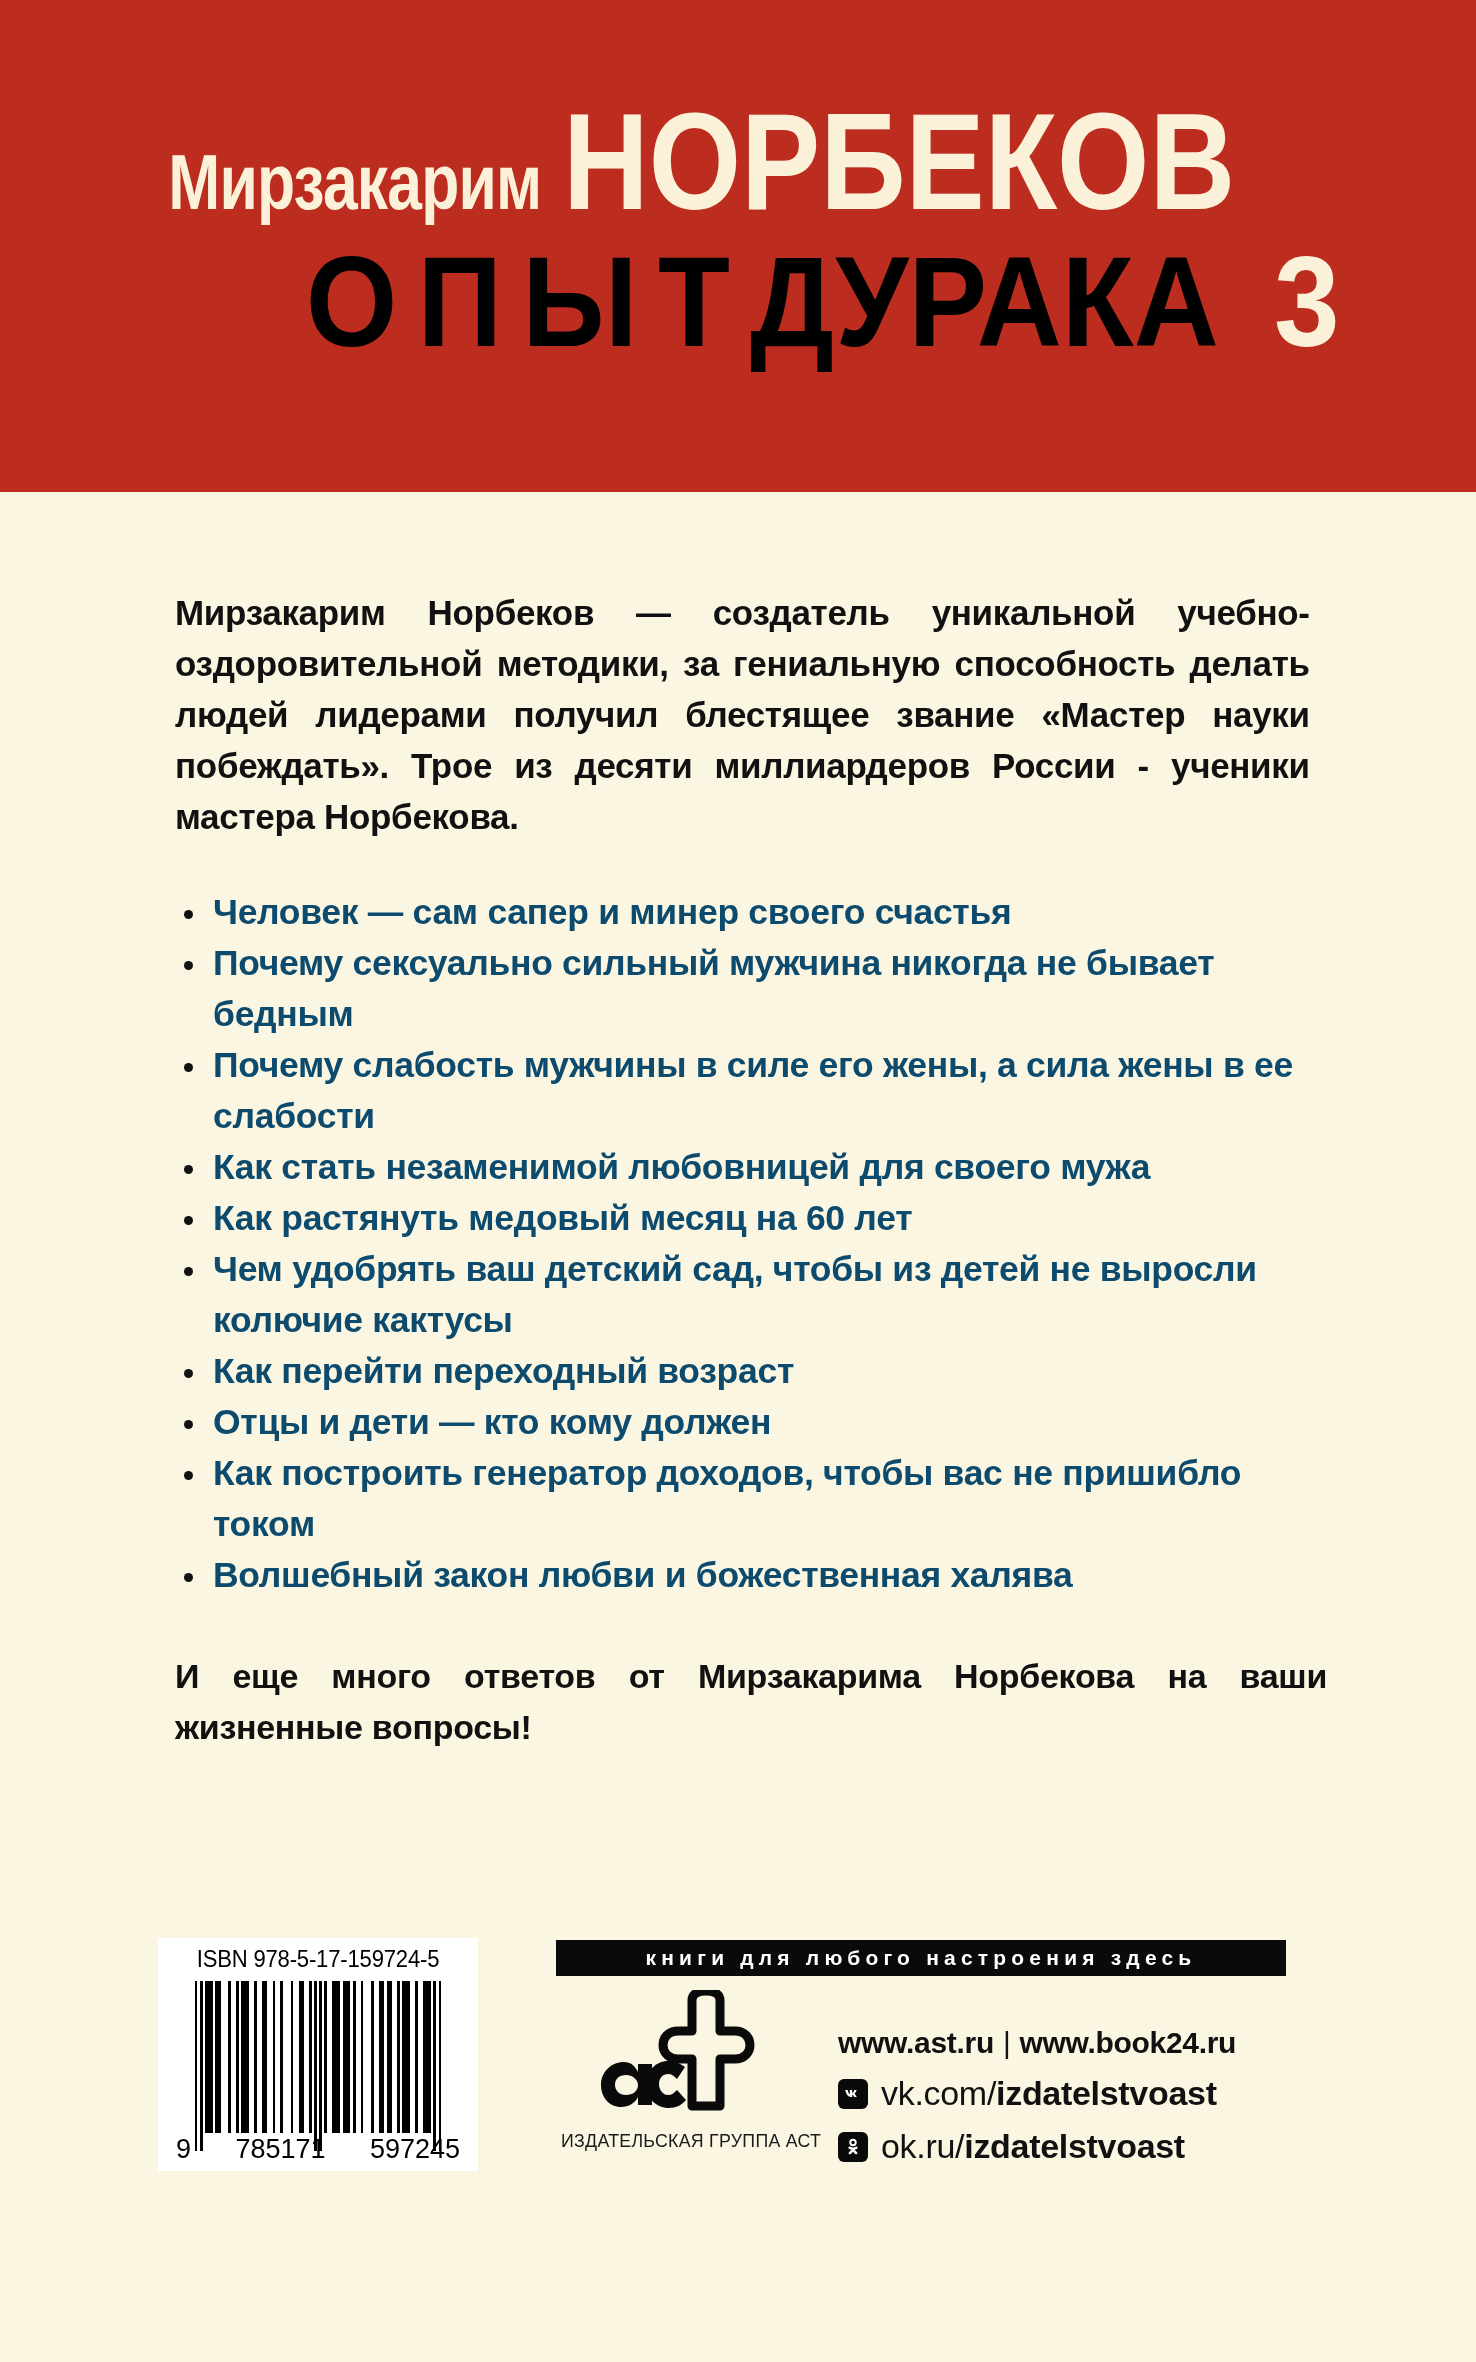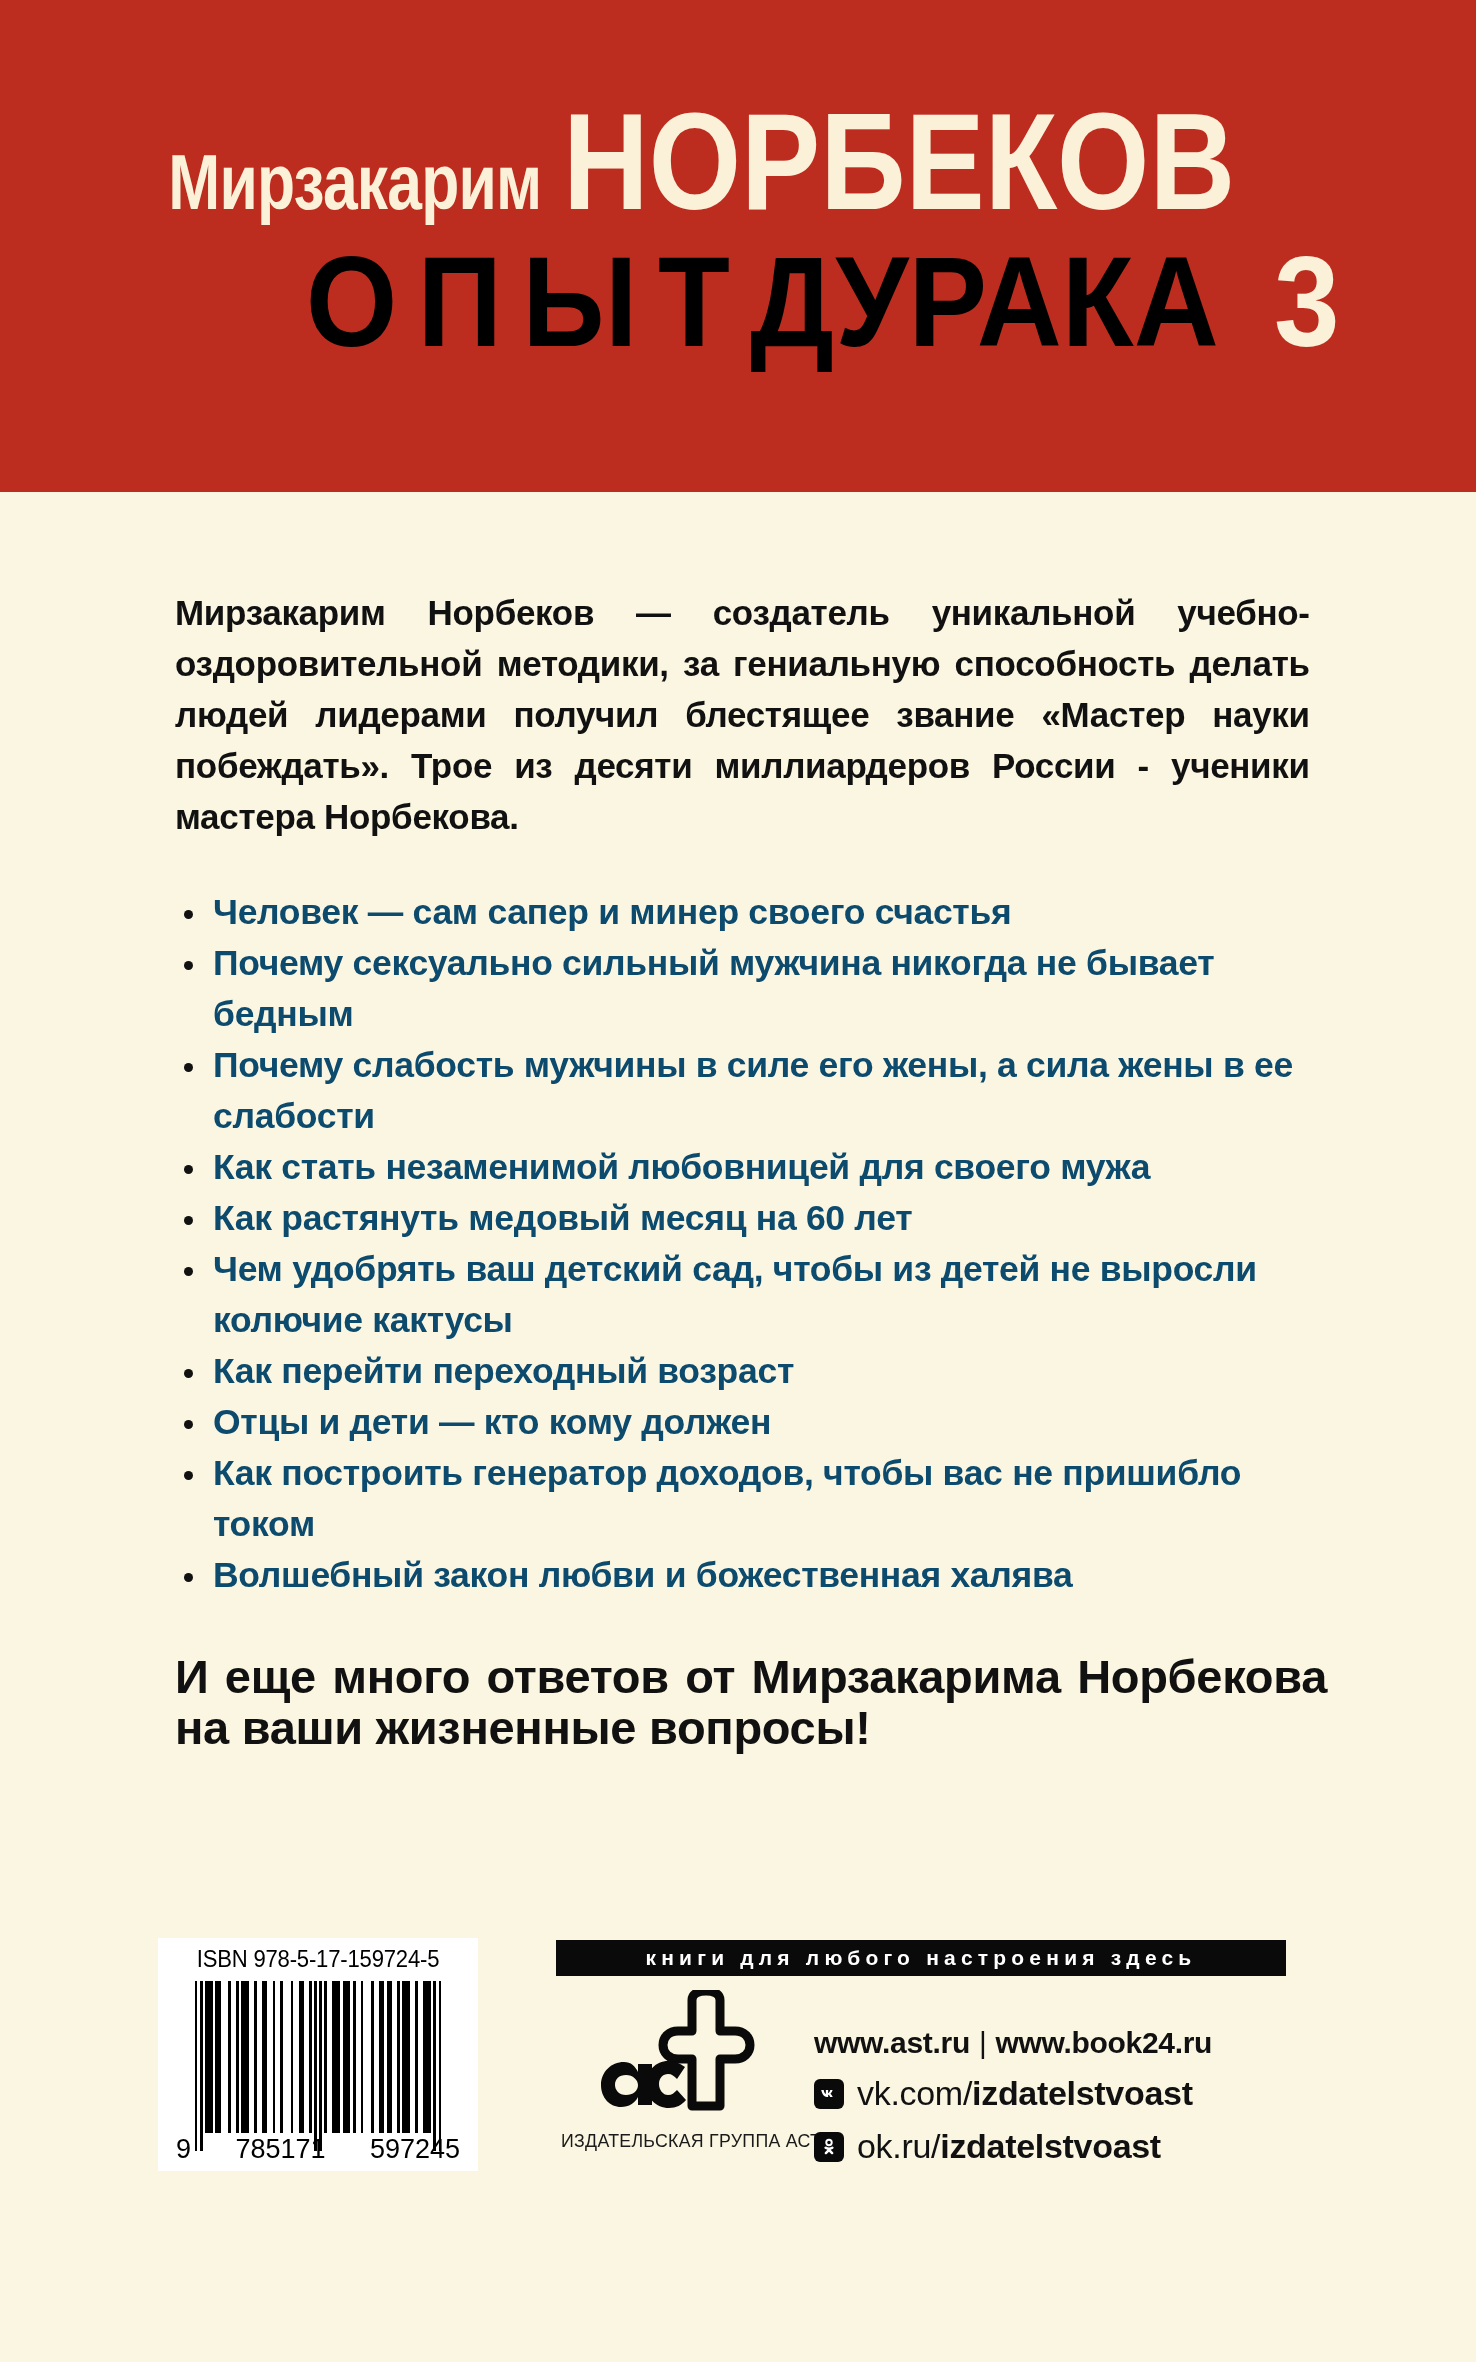--- a/index.html
+++ b/index.html
@@ -134,21 +134,21 @@
     top: 23px;
     width: 9px;
     height: 9px;
     border-radius: 50%;
     background: #111111;
   }
 
   #outro {
     margin-top: 50px;
     color: #111111;
-    font-size: 47px;
+    font-size: 34px;
     font-weight: bold;
     line-height: 51px;
     text-align: justify;
     letter-spacing: -0.3px;
   }
 
   
   #footer {
     position: absolute;
     left: 0;
@@ -240,21 +240,21 @@
     color: #1a1a1a;
     letter-spacing: 0.3px;
     font-family: "Liberation Sans", sans-serif;
     white-space: nowrap;
     transform: scaleX(0.96);
   }
 
   
   #weblinks {
     position: absolute;
-    left: 814px;
+    left: 838px;
     top: 98px;
     width: 560px;
   }
   #site-line {
     font-size: 30px;
     font-weight: bold;
     color: #111;
     white-space: nowrap;
     letter-spacing: -0.3px;
   }

